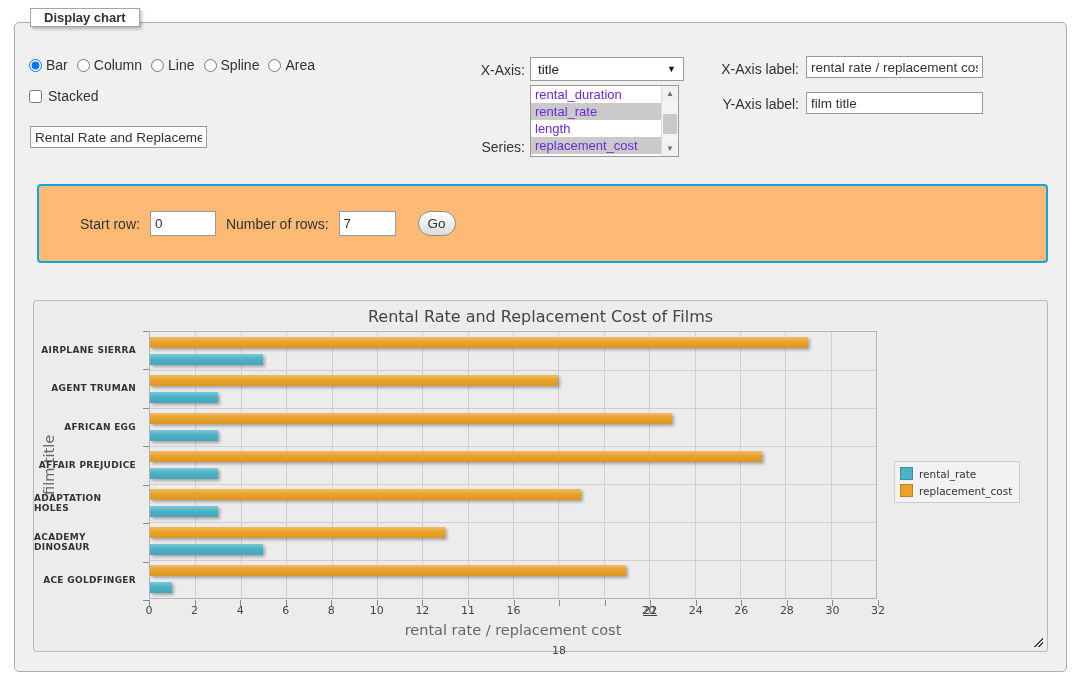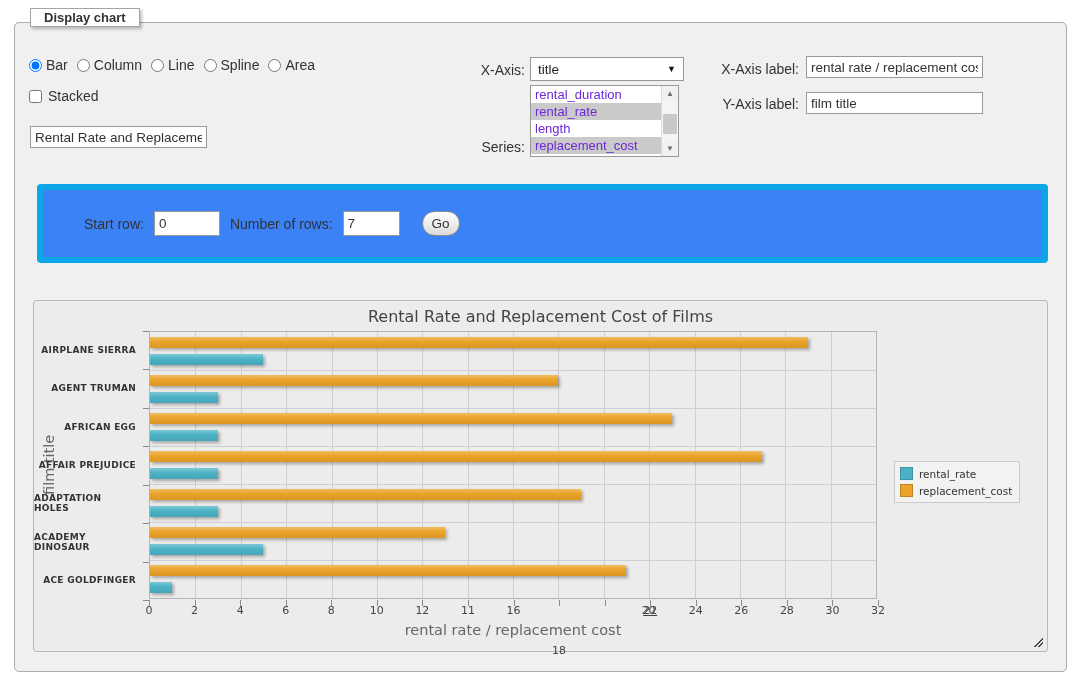--- a/index.html
+++ b/index.html
@@ -49,22 +49,22 @@
   .sb-btn { position:absolute; left:0; width:16px; height:15px; background:#f1f1f1; color:#6d6d6d;
     font-size:8px; display:flex; align-items:center; justify-content:center; }
   .sb-up { top:0; } .sb-down { bottom:0; }
   .sb-thumb { position:absolute; left:1px; top:28px; width:14px; height:20px; background:#c9c9c9; }
 
   .axis-input { position:absolute; width:177px; }
   .inp-xlabel { left:806px; top:56px; }
   .inp-ylabel { left:806px; top:92px; }
 
   
-  .row-form { position:absolute; left:37px; top:184px; width:1011px; height:79px; background:#3b82f6;
-    border:6px solid #0ea5e9; border-radius:4px; z-index:2; }
+  .row-form { position:absolute; left:37px; top:184px; width:1011px; height:79px; background:#fdba74;
+    border:2px solid #0ea5e9; border-radius:4px; z-index:2; }
   .row-form-inner { position:absolute; left:41px; top:0; height:100%; display:flex; align-items:center;
     gap:10px; font-size:14px; color:#333; }
   .rf-input { width:66px; height:25px; }
   .rf-input2 { width:57px; height:25px; }
   .go-btn { margin-left:12px; width:38px; height:25px; border-radius:13px;
     background:linear-gradient(#ffffff,#dcdcdc); border:1px solid #8c8c8c;
     font-family:"Liberation Sans",sans-serif; font-size:13.5px; color:#333;
     box-shadow:inset 0 1px 0 #fff; cursor:default; }
 
   

